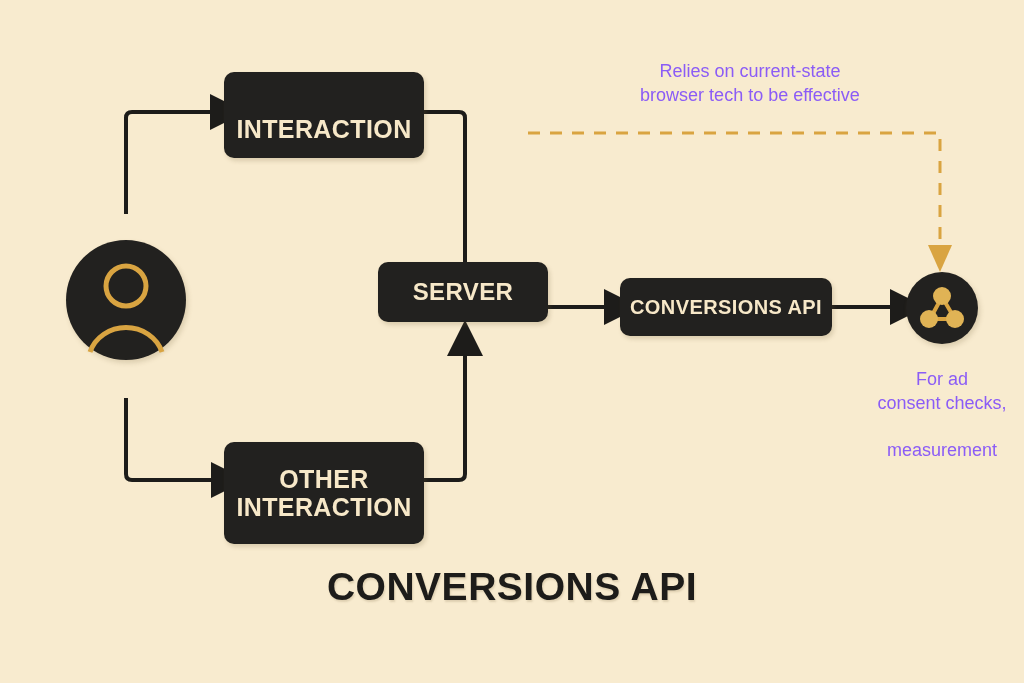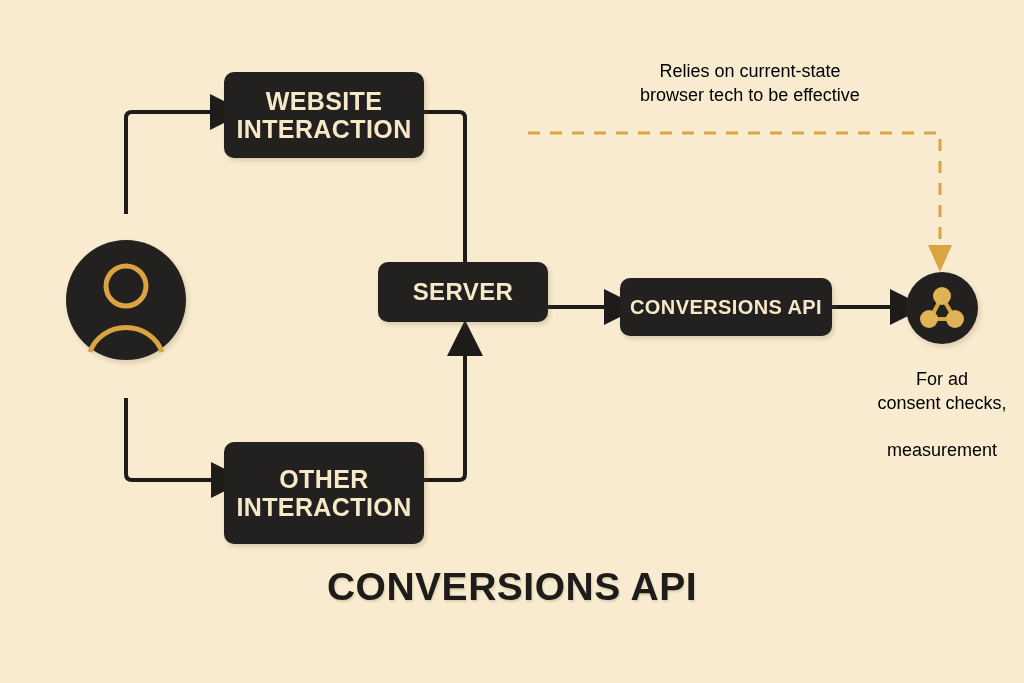--- a/index.html
+++ b/index.html
@@ -62,21 +62,21 @@
     box-shadow: 2px 3px 5px rgba(120,100,60,0.22);
   }
   #avatar-circle {
     left: 66px; top: 240px; width: 120px; height: 120px;
   }
   #network-circle {
     left: 906px; top: 272px; width: 72px; height: 72px;
   }
   .plain-label {
     position: absolute;
-    color: #000000;
+    color: #8b5cf6;
     text-align: center;
     line-height: 1.32;
   }
   #label-customer {
     left: 0px; top: 365px; width: 252px;
     font-size: 19px; font-weight: bold; letter-spacing: 0.3px;
   }
   #label-relies {
     left: 570px; top: 60px; width: 360px;
     font-size: 18px; font-weight: normal;
@@ -128,21 +128,21 @@
 
   <div class="circle-icon" id="avatar-circle">
     <svg width="120" height="120" viewBox="0 0 120 120">
       <circle cx="60" cy="46" r="20" fill="none" stroke="#D9A441" stroke-width="5"></circle>
       <path d="M24,112 A38,36 0 0 1 96,112" fill="none" stroke="#D9A441" stroke-width="5"></path>
     </svg>
   </div>
 
   <div class="node-box" id="box-website">
     <span>
-      <span>WEBSITE</span><br>
+      <br>
       <span>INTERACTION</span>
     </span>
   </div>
 
   <div class="node-box" id="box-other">
     <span>
       <span>OTHER</span><br>
       <span>INTERACTION</span>
     </span>
   </div>

